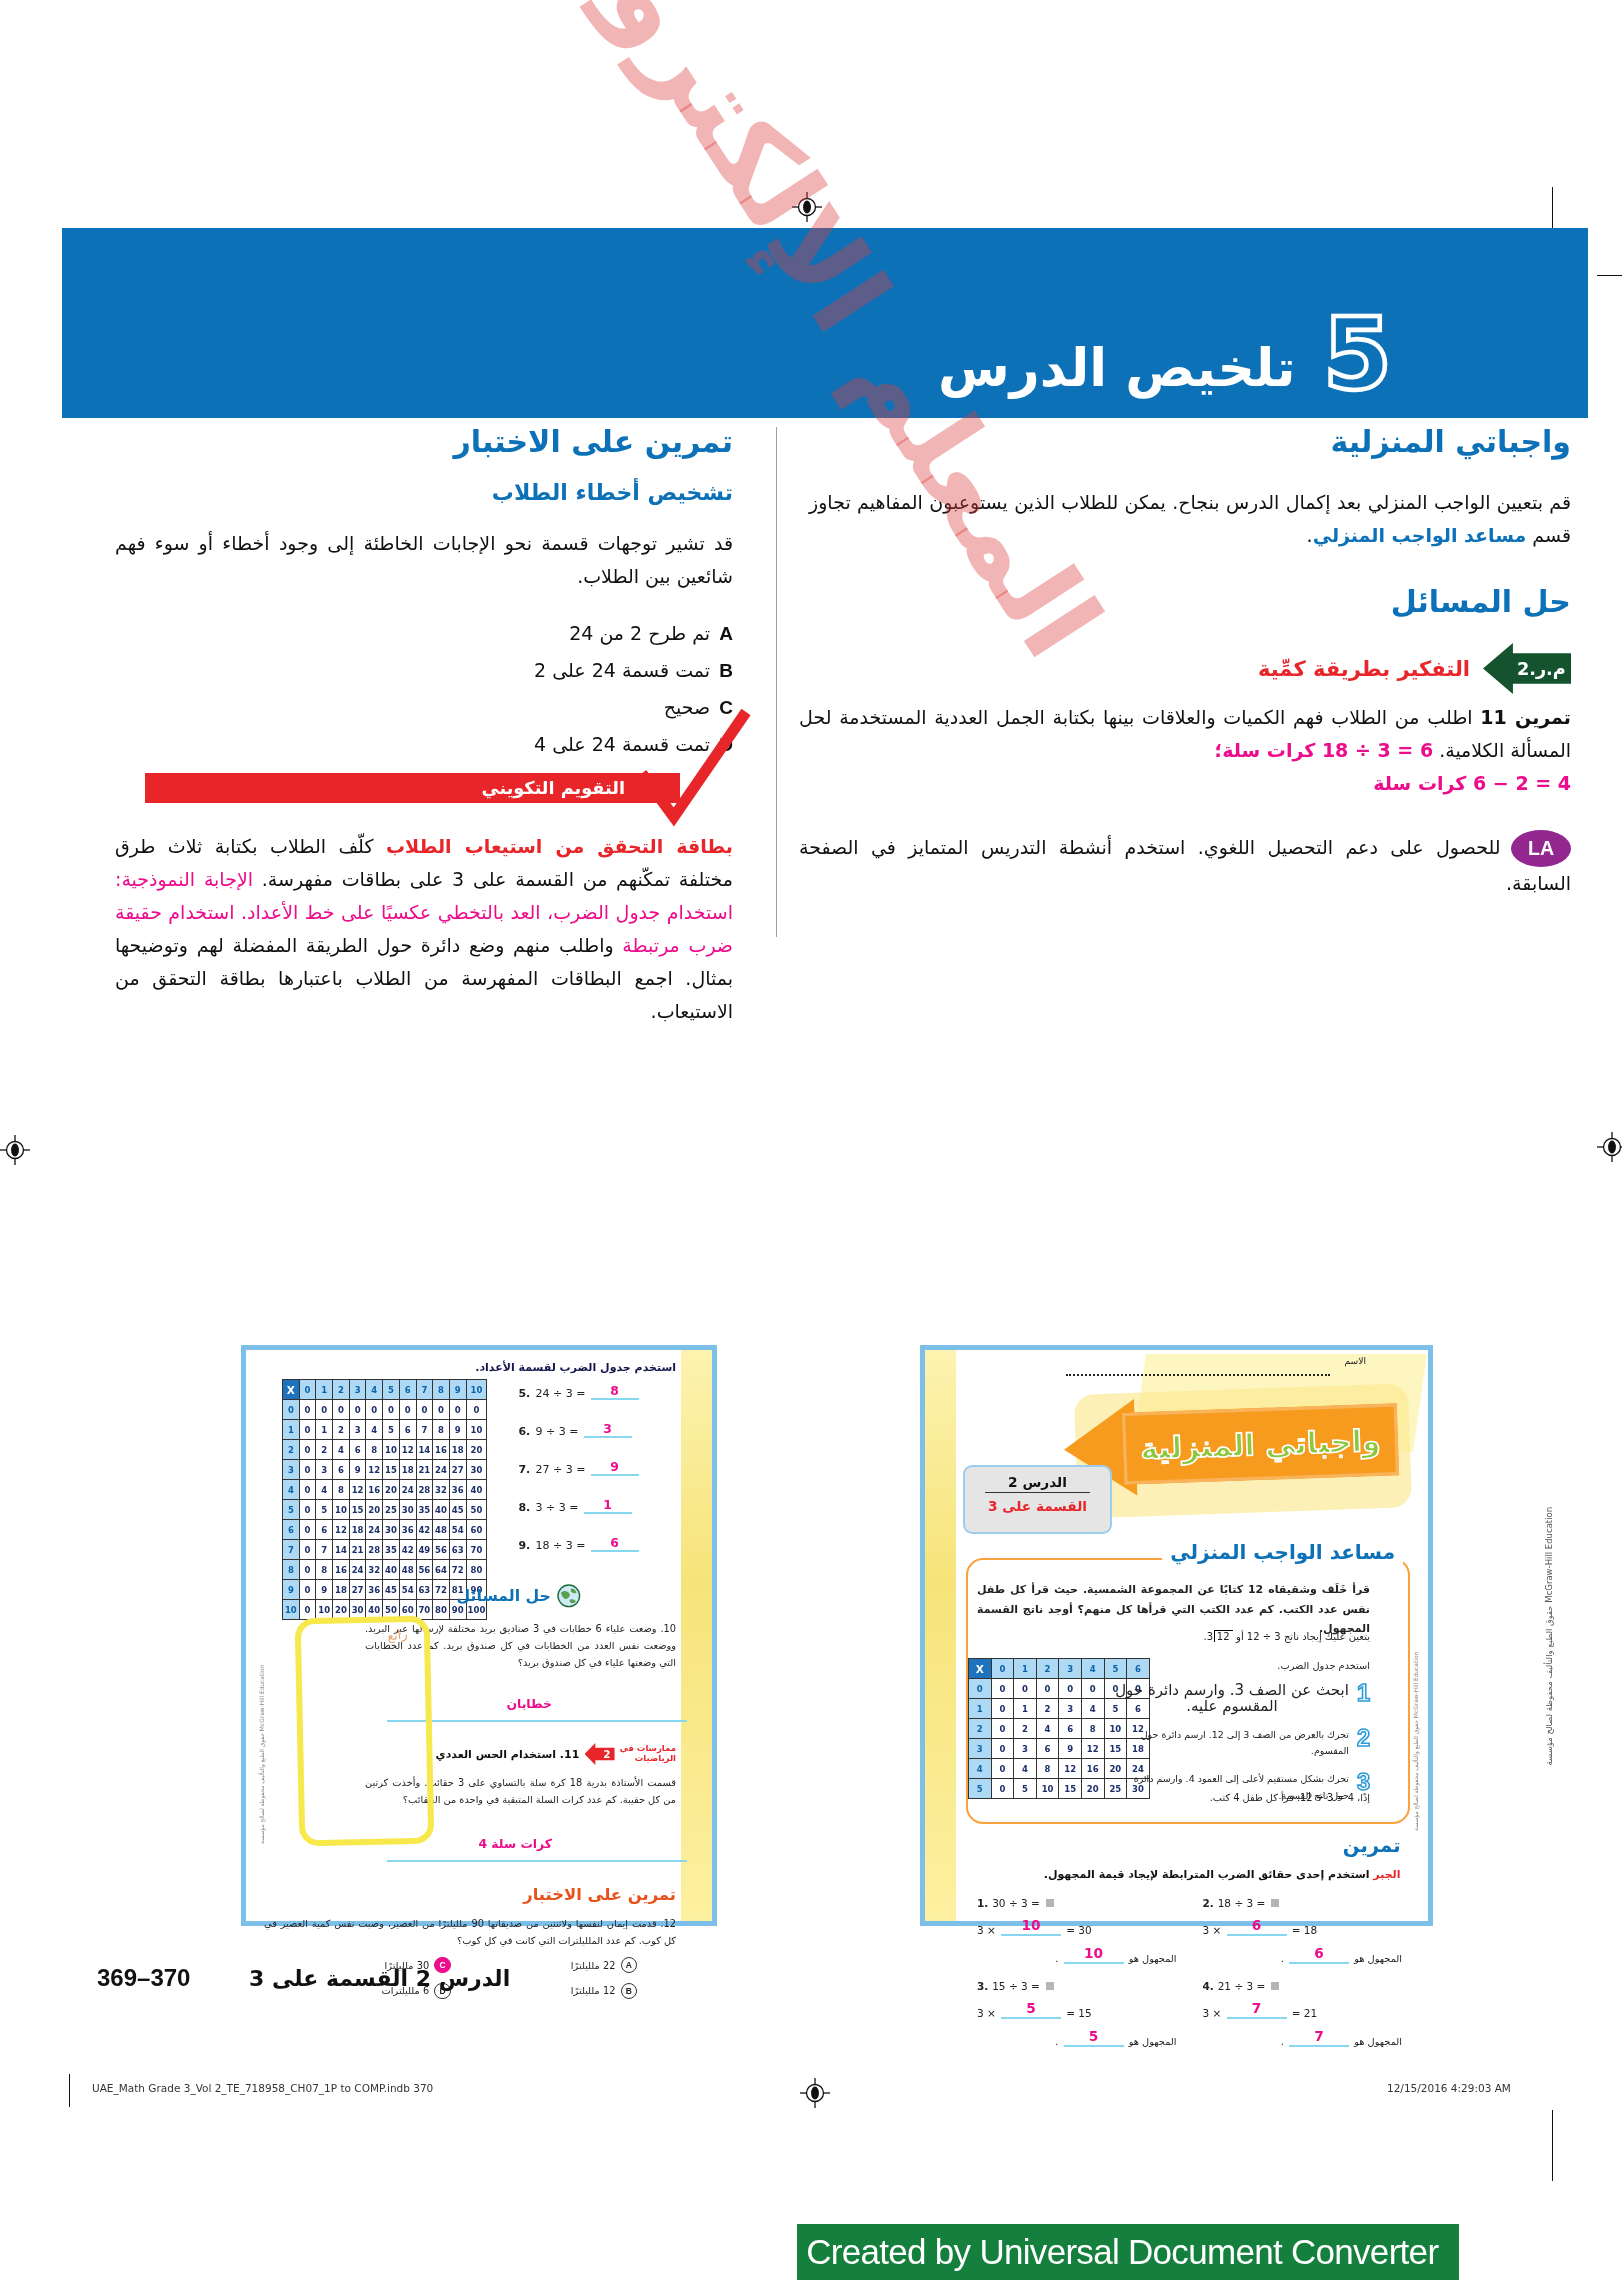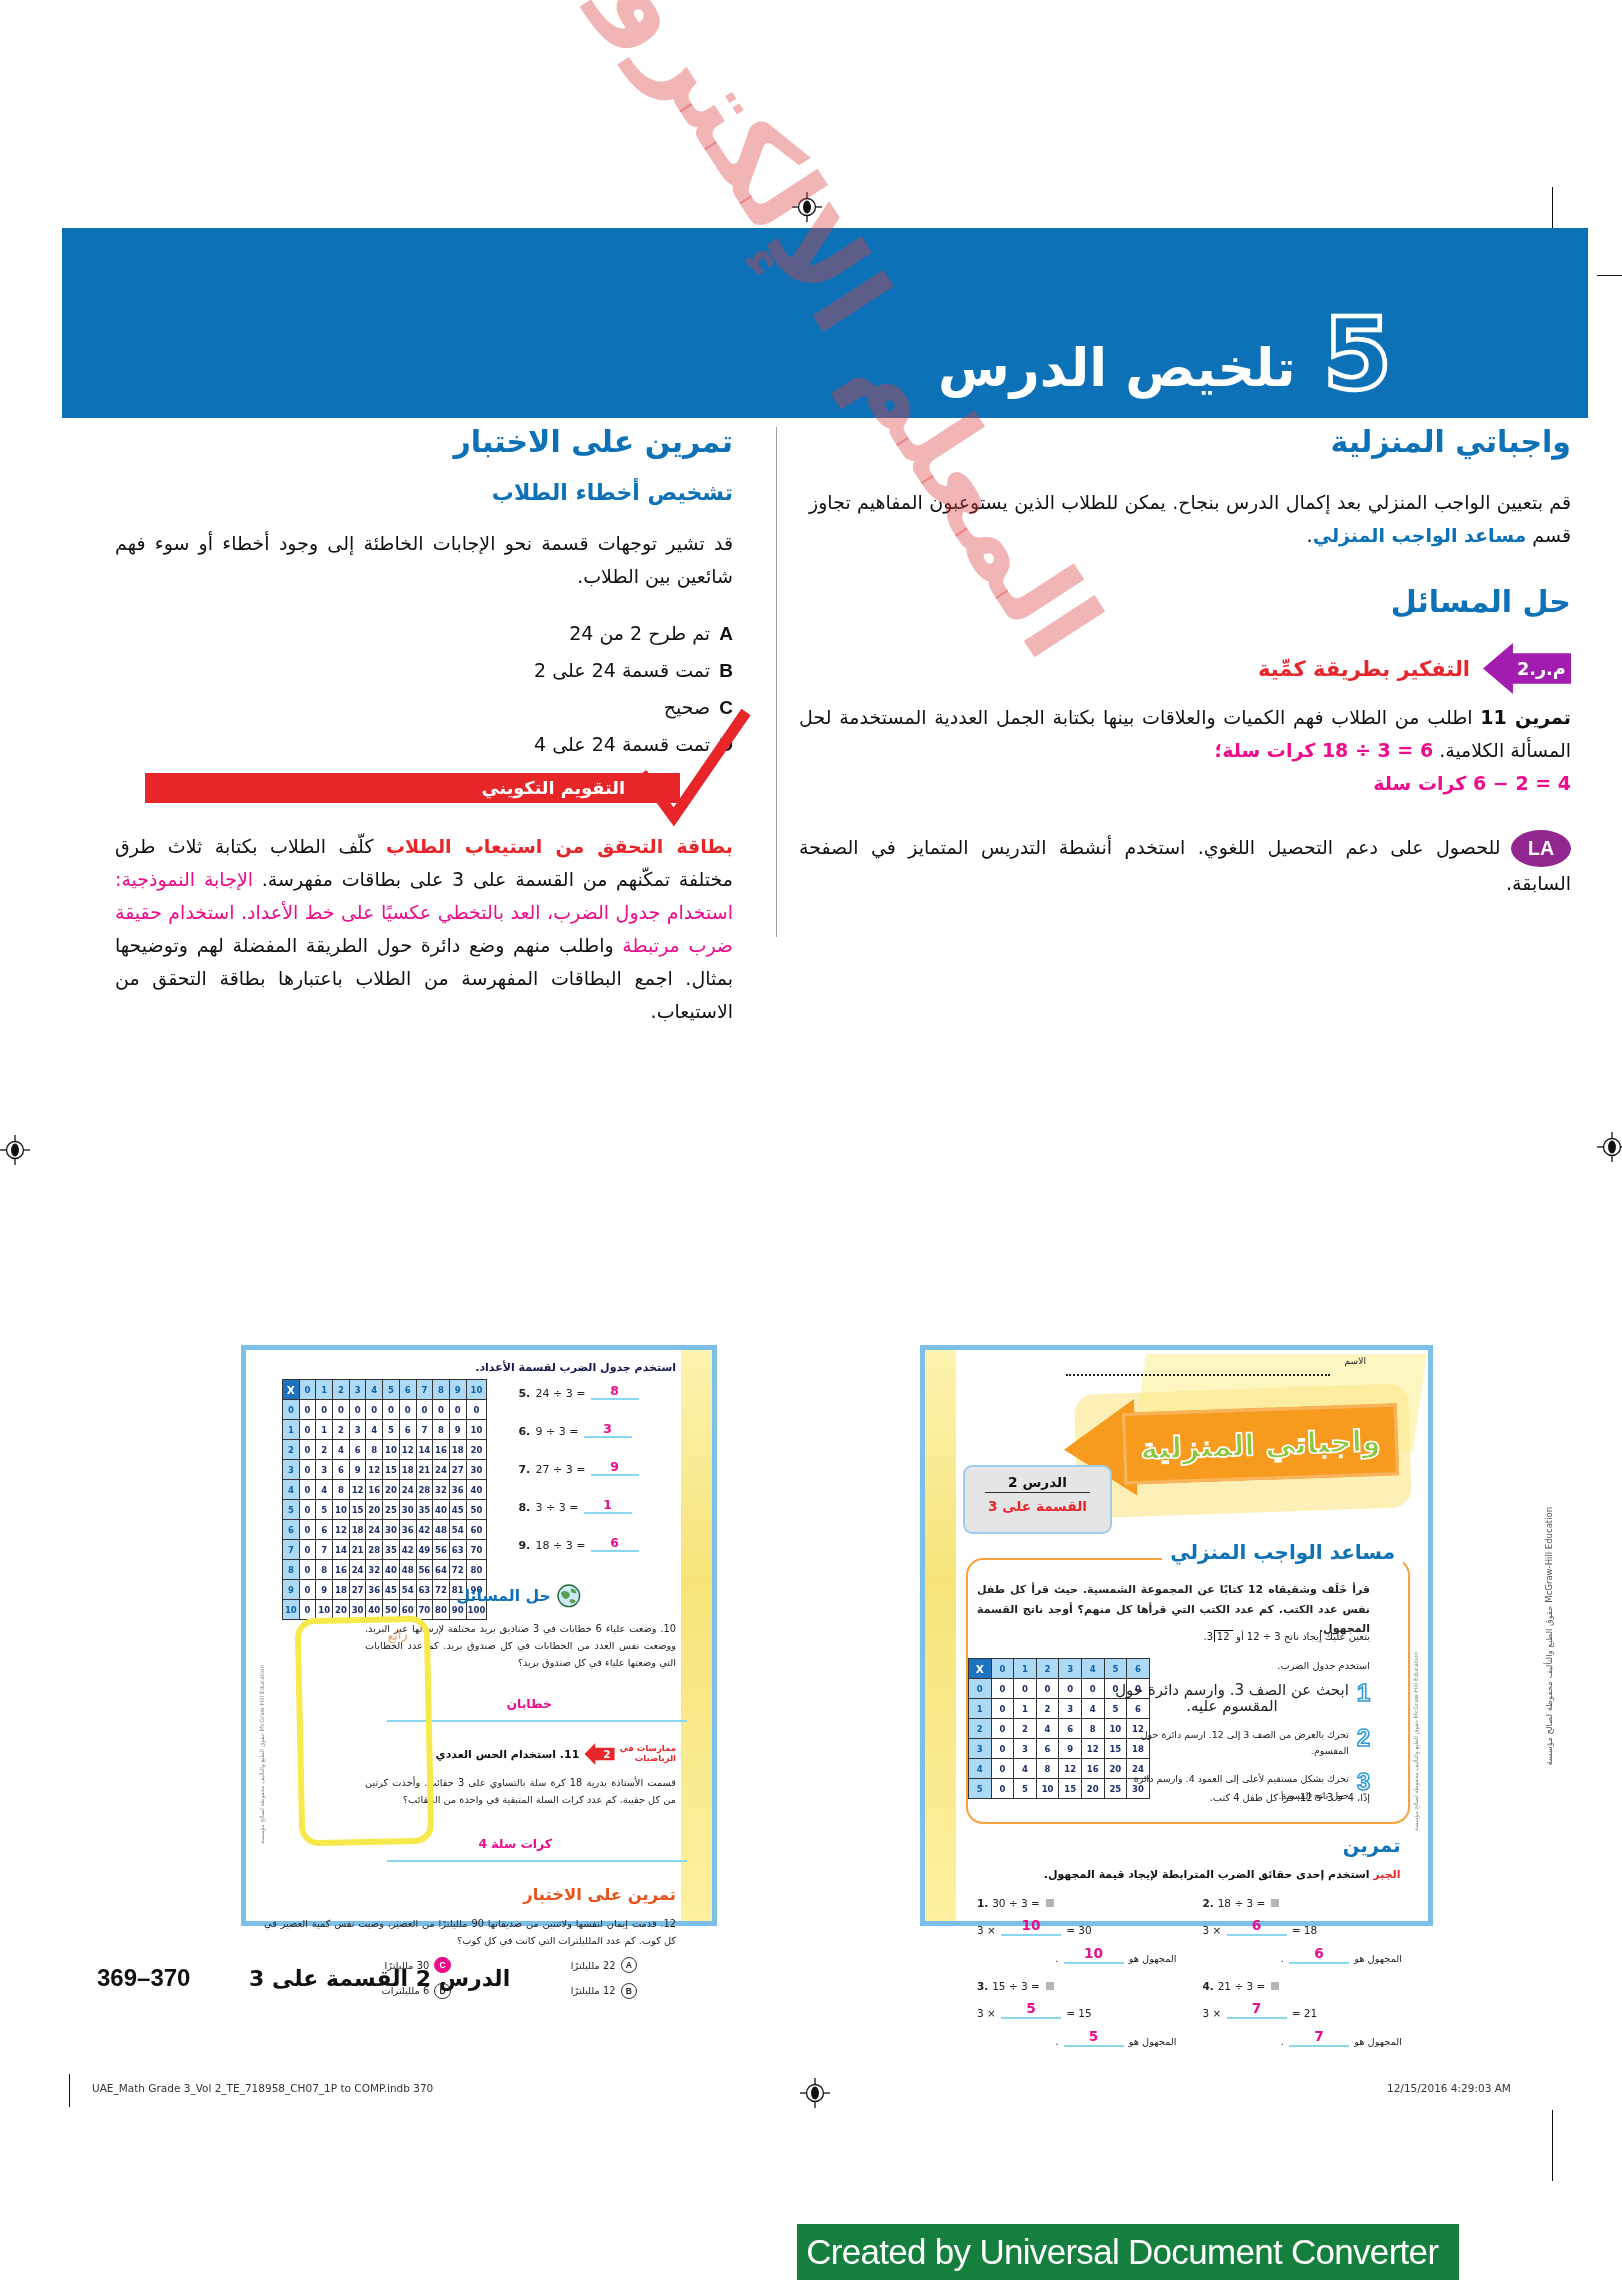--- a/index.html
+++ b/index.html
@@ -18,21 +18,21 @@
   .divider{left:776px;top:427px;width:1.3px;height:510px;background:#9aa0a6;}
   .h-blue{color:#0d71b8;font-weight:bold;font-size:30px;}
   .h-blue-sm{color:#0d71b8;font-weight:bold;font-size:22px;}
   .body-text{font-size:19px;line-height:33px;color:#111;text-align:justify;text-align-last:right;}
   .bold-blue{color:#0d71b8;font-weight:bold;}
   .red{color:#e8262a;}
   .pink{color:#ec0c8c;}
   .choice-line{font-size:19px;line-height:37px;color:#111;text-align:right;}
   .choice-line b{font-family:"Liberation Sans",sans-serif;margin-left:9.2px;}
   
-  .mr-arrow{position:relative;width:88px;height:51px;background:#a21caf;
+  .mr-arrow{position:relative;width:88px;height:51px;background:#14532d;
             clip-path:polygon(0 50%,34% 0,34% 20%,100% 20%,100% 80%,34% 80%,34% 100%);
             filter:drop-shadow(0 0 2px #111);}
   .mr-arrow span{position:absolute;right:5.2px;top:50%;transform:translateY(-50%);
                  color:#fff;font-weight:bold;font-size:17.7px;}
   .ps-badge-row{display:flex;flex-direction:row;direction:rtl;align-items:center;gap:13px;}
   .ps-badge-label{color:#e8262a;font-weight:bold;font-size:21px;}
   .la-oval{display:inline-flex;align-items:center;justify-content:center;width:60px;height:37px;
            background:#92278f;border-radius:50%;color:#fff;font-weight:bold;font-size:19.6px;
            font-family:"Liberation Sans",sans-serif;vertical-align:middle;margin-left:10.5px;}
   

